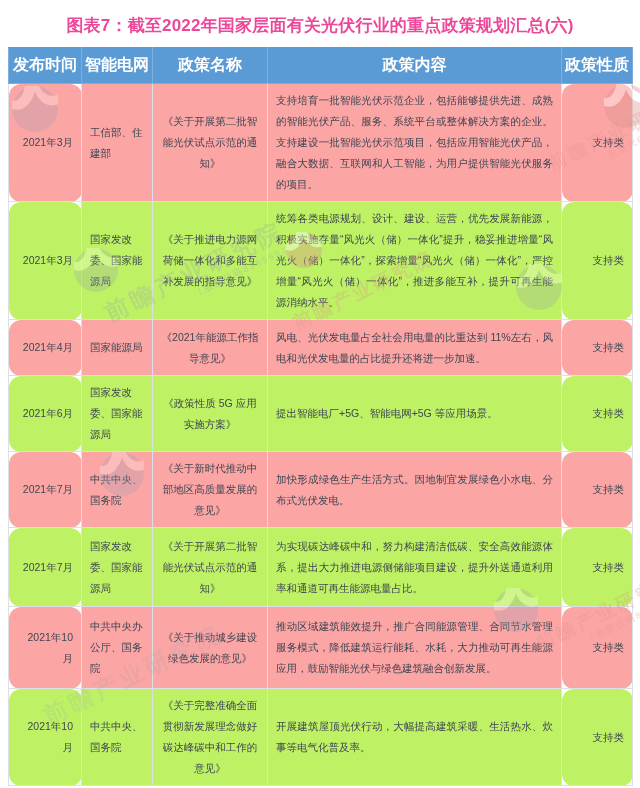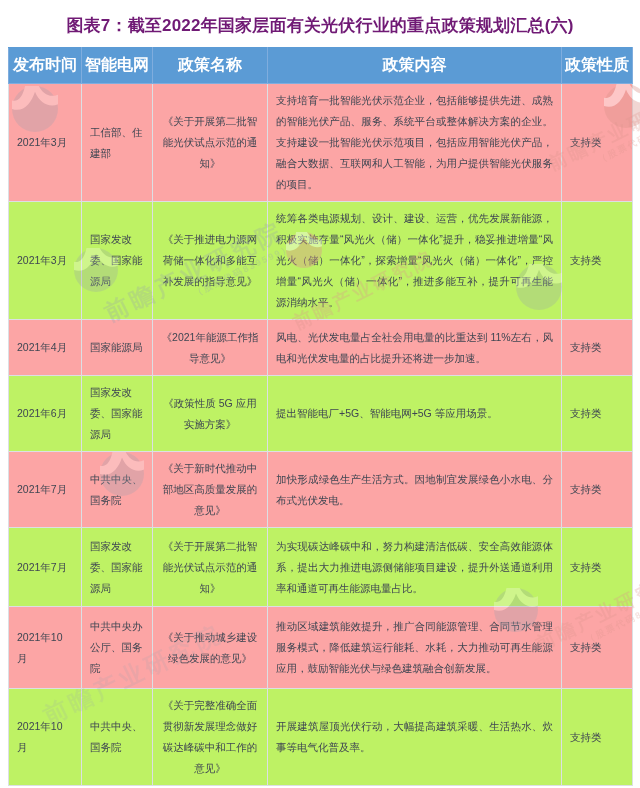--- a/index.html
+++ b/index.html
@@ -9,21 +9,21 @@
     font-family: "Liberation Sans", "DejaVu Sans", sans-serif;
     color: #3f4652;
   }
   .page { position: relative; width: 640px; height: 788px; }
 
   .chart-title {
     padding: 14px 8px 10px 8px;
     text-align: center;
     font-size: 17px;
     font-weight: bold;
-    color: #701a75;
+    color: #ec4899;
     letter-spacing: 0.2px;
   }
 
   table.policy {
     table-layout: fixed;
     width: 624px;
     margin: 0 8px;
     border-collapse: collapse;
     border: 1px solid #d3d7dc;
   }
@@ -39,21 +39,21 @@
   }
   table.policy td {
     border: 1px solid #dcdfe4;
     vertical-align: middle;
     font-size: 10.5px;
     line-height: 21px;
     padding: 6px 8px;
     background: #fca5a5;
   }
   table.policy tr.alt td { background: #bef264; }
-  td.c-date, td.c-nature { text-align: left; padding: 6px 4px; }
+  td.c-date, td.c-nature { text-align: right; padding: 6px 4px; border-radius: 12px; }
   td.c-dept { text-align: left; padding: 6px 6px; }
   td.c-name { text-align: center; }
   td.c-content { text-align: justify; }
 
   .footer {
     display: flex;
     justify-content: space-between;
     align-items: center;
     padding: 10px 10px 0 10px;
     font-size: 11.5px;

